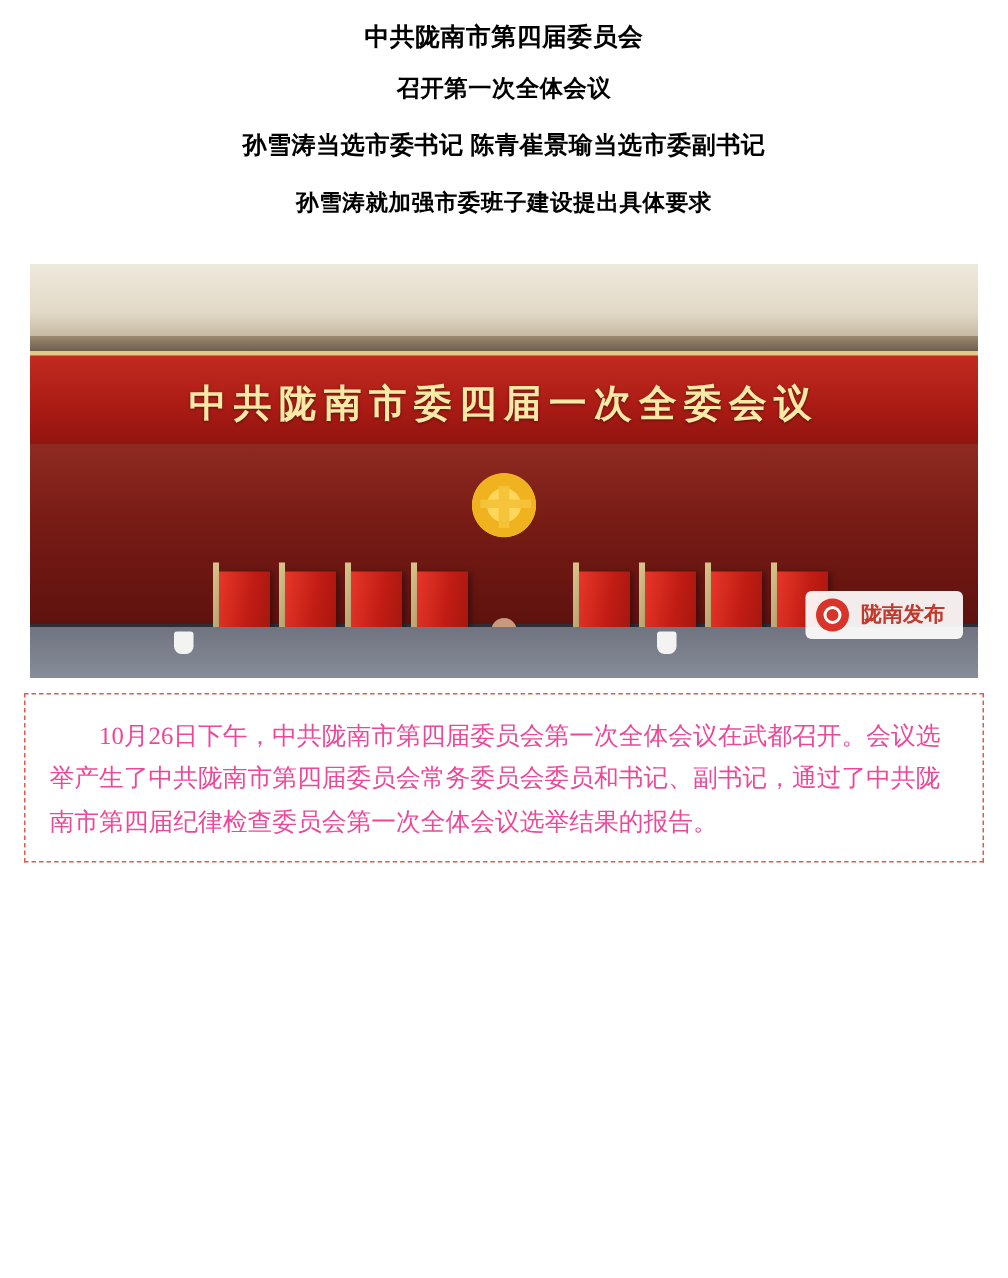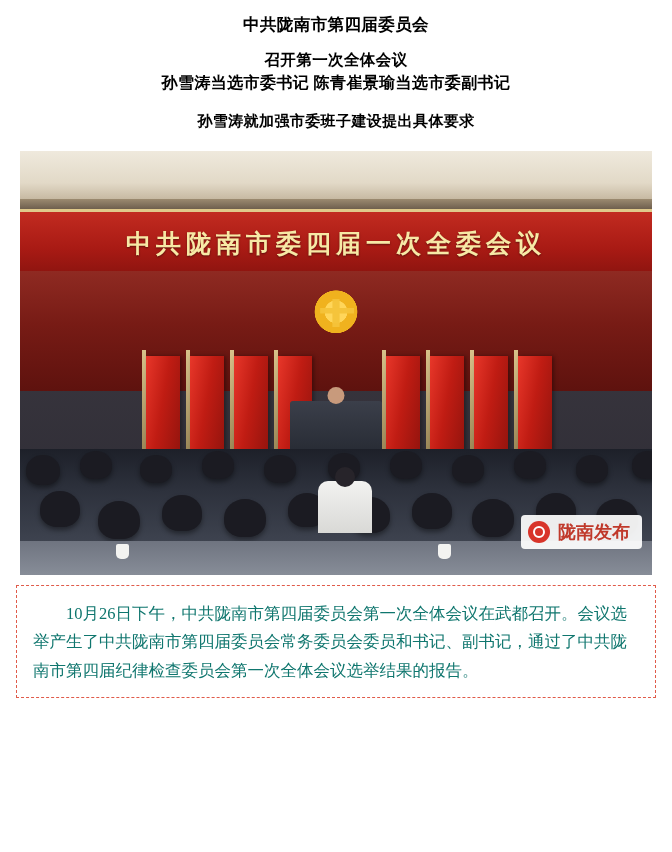--- a/index.html
+++ b/index.html
@@ -26,29 +26,29 @@
     text-align: center;
   }
   .headline {
     font-weight: bold;
     font-size: 16.5px;
     line-height: 1.35;
     letter-spacing: 0.4px;
     margin: 0 0 14px 0;
     color: #000;
   }
-  .headline.h2 { font-size: 15.5px; margin-bottom: 1px; }
+  .headline.h2 { font-size: 15.5px; margin-bottom: 16px; }
   .headline.h3 { font-size: 16px; margin-bottom: 17px; }
-  .headline.h4 { font-size: 15px; margin-bottom: 10px; }
+  .headline.h4 { font-size: 15px; margin-bottom: 20px; }
 
   
   .photo-wrap {
     position: relative;
     width: 632px;
-    height: 424px;
+    height: 276px;
     margin: 4px auto 0 auto;
     overflow: hidden;
     background: #2a2f3a;
   }
   .photo {
     position: absolute;
     inset: 0;
     background: linear-gradient(#e9e2d5 0%, #e6dfd1 11%, #cfc7b6 13%, #b9ac93 16%, #7d6a58 19%, #3e3a42 24%, #2b2a33 100%);
   }
   
@@ -196,41 +196,41 @@
   .badge-logo:after {
     content: "";
     position: absolute;
     top: 5px; left: 5px;
     width: 12px; height: 12px;
     border-radius: 50%;
     border: 2px solid #fff;
     box-sizing: border-box;
   }
   .badge-text {
-    font-size: 18px;
+    font-size: 14px;
     color: #c0392b;
     font-weight: bold;
     font-family: "Liberation Sans", sans-serif;
     white-space: nowrap;
   }
 
   
   .body-box {
     margin: 10px 16px 0 16px;
     border: 1px dashed #e05b4a;
     padding: 14px 16px 10px 16px;
     box-sizing: border-box;
   }
   .para {
     font-size: 16.5px;
     line-height: 1.72;
     text-align: justify;
     margin: 0 12px 2px 0;
     text-indent: 2em;
-    color: #0f766e;
+    color: #ec4899;
     font-family: "Liberation Serif", "DejaVu Serif", serif;
   }
   .para.spaced { margin-top: 8px; }
 </style>
 </head>
 <body>
 
 <div class="page">
 
   <div class="headlines">

